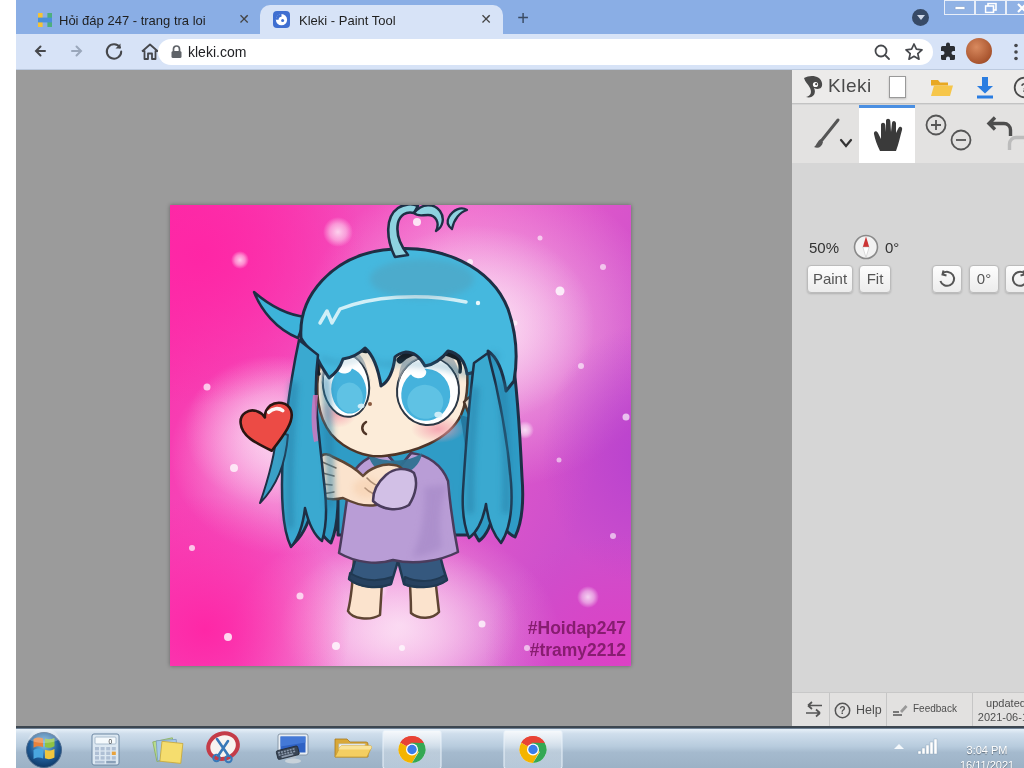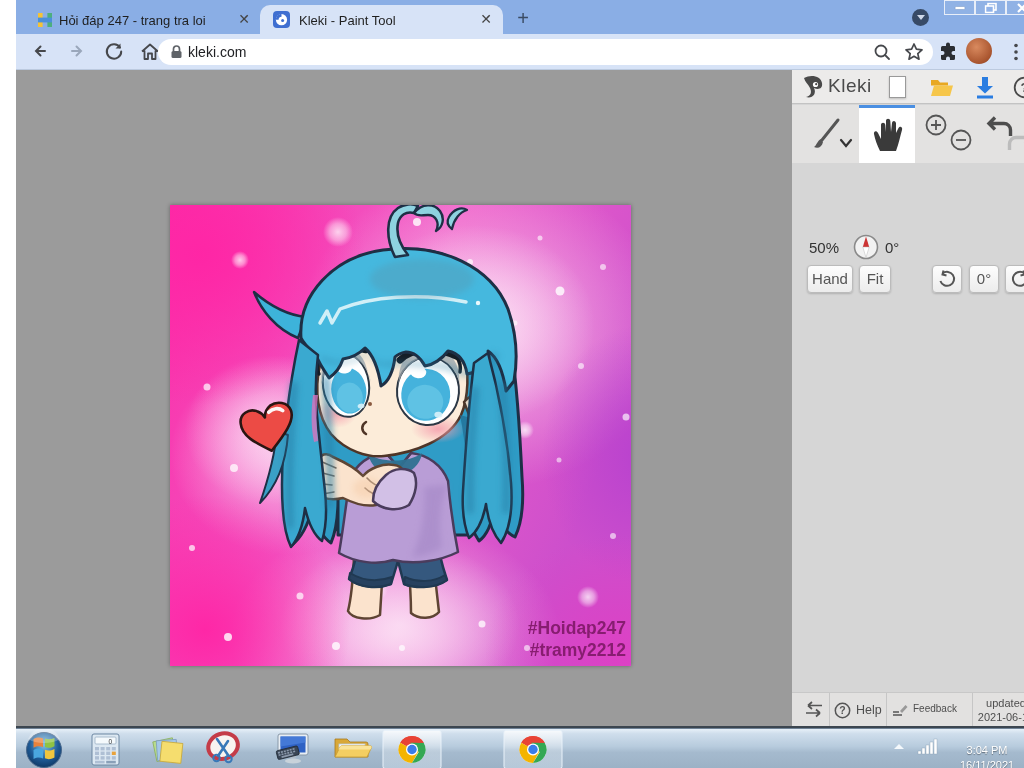--- a/index.html
+++ b/index.html
@@ -367,21 +367,21 @@
 
 
       <div id="sb-content">
         <div style="position:absolute;left:17px;top:10px;font-size:15px;color:#333">50%</div>
         <svg style="position:absolute;left:61px;top:5px" width="26" height="26" viewBox="0 0 26 26">
           <circle cx="13" cy="13" r="11.5" fill="#f2f2f2" stroke="#8a8a8a" stroke-width="1.6"></circle>
           <path d="M13,2.5 L16.2,13 L9.8,13 Z" fill="#cc3333"></path>
           <path d="M13,23.5 L16.2,13 L9.8,13 Z" fill="#ffffff" stroke="#bbb" stroke-width="0.5"></path>
         </svg>
         <div style="position:absolute;left:93px;top:10px;font-size:15px;color:#333">0°</div>
-        <div class="kbtn" style="left:15px;top:36px;width:46px">Hand</div>
+        <div class="kbtn" style="left:15px;top:36px;width:46px">Paint</div>
         <div class="kbtn" style="left:67px;top:36px;width:32px">Fit</div>
         <div class="kbtn" style="left:140px;top:36px;width:30px"><svg style="margin-top:4px" width="18" height="18" viewBox="0 0 18 18">
               <path d="M4.5,3.5 A7,7 0 1 1 2.4,11" stroke="#555" stroke-width="2" fill="none"></path>
               <path d="M5.5,0.5 L4.5,4.5 L8.5,5.5" fill="none" stroke="#555" stroke-width="2"></path>
             </svg></div>
         <div class="kbtn" style="left:177px;top:36px;width:30px">0°</div>
         <div class="kbtn" style="left:213px;top:36px;width:30px"><svg style="margin-top:4px" width="18" height="18" viewBox="0 0 18 18">
               <path d="M13.5,3.5 A7,7 0 1 0 15.6,11" stroke="#555" stroke-width="2" fill="none"></path>
               <path d="M12.5,0.5 L13.5,4.5 L9.5,5.5" fill="none" stroke="#555" stroke-width="2"></path>
             </svg></div>

